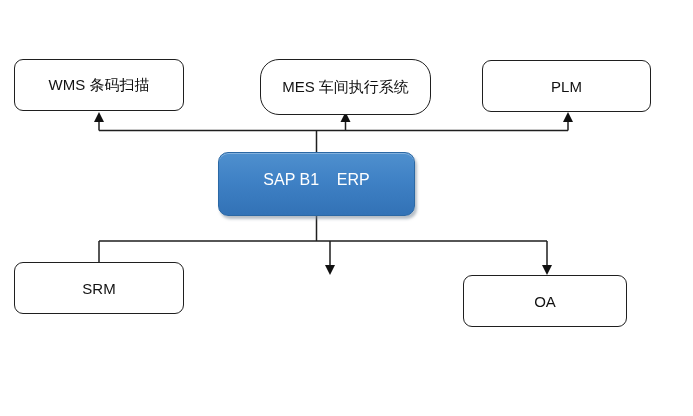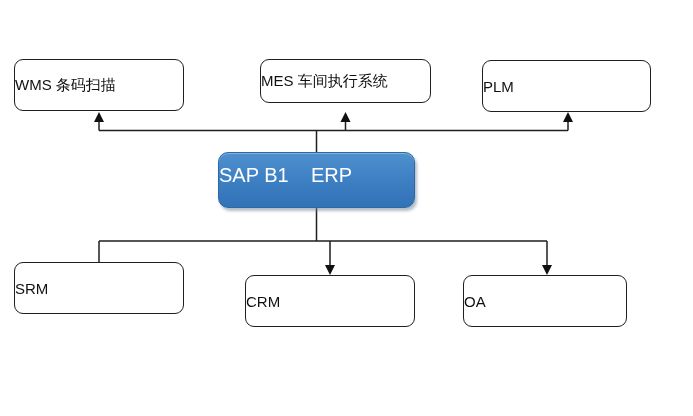--- a/index.html
+++ b/index.html
@@ -22,44 +22,44 @@
     width: 693px;
     height: 416px;
   }
   .node {
     position: absolute;
     background: #ffffff;
     border: 1.6px solid #1f1f1f;
     border-radius: 9px;
     display: flex;
     align-items: center;
-    justify-content: flex-start;
+    justify-content: center;
     font-size: 15px;
     color: #111111;
     box-sizing: border-box;
   }
   .node span {
     white-space: pre;
   }
   .node-wms { left: 14px;  top: 59px;  width: 170px; height: 52px; }
-  .node-mes { left: 260px; top: 59px;  width: 171px; height: 44px; }
+  .node-mes { left: 260px; top: 59px;  width: 171px; height: 56px; border-radius: 19px; }
   .node-plm { left: 482px; top: 60px;  width: 169px; height: 52px; }
   .node-srm { left: 14px;  top: 262px; width: 170px; height: 52px; }
   .node-crm { left: 245px; top: 275px; width: 170px; height: 52px; }
   .node-oa  { left: 463px; top: 275px; width: 164px; height: 52px; }
   .node-center {
     left: 218px;
     top: 152px;
     width: 197px;
-    height: 56px;
+    height: 64px;
     background: linear-gradient(180deg, #4f90ce 0%, #3f81c5 45%, #3272b6 100%);
     border: 1px solid #2b68a4;
     border-radius: 10px;
     color: #ffffff;
-    font-size: 20px;
+    font-size: 16px;
     box-shadow: 2px 3px 3px rgba(120, 135, 150, 0.55),
                 inset 0 1px 0 rgba(255, 255, 255, 0.3);
     padding-bottom: 9px;
   }
 </style>
 </head>
 <body>
 
 <div class="canvas">
 
@@ -90,20 +90,17 @@
     <span>PLM</span>
   </div>
 
   <div class="node node-center">
     <span>SAP B1    ERP</span>
   </div>
 
   <div class="node node-srm">
     <span>SRM</span>
   </div>
-  <div class="node node-crm">
-    <span>CRM</span>
-  </div>
   <div class="node node-oa">
     <span>OA</span>
   </div>
 
 </div>
 
 </body></html>

